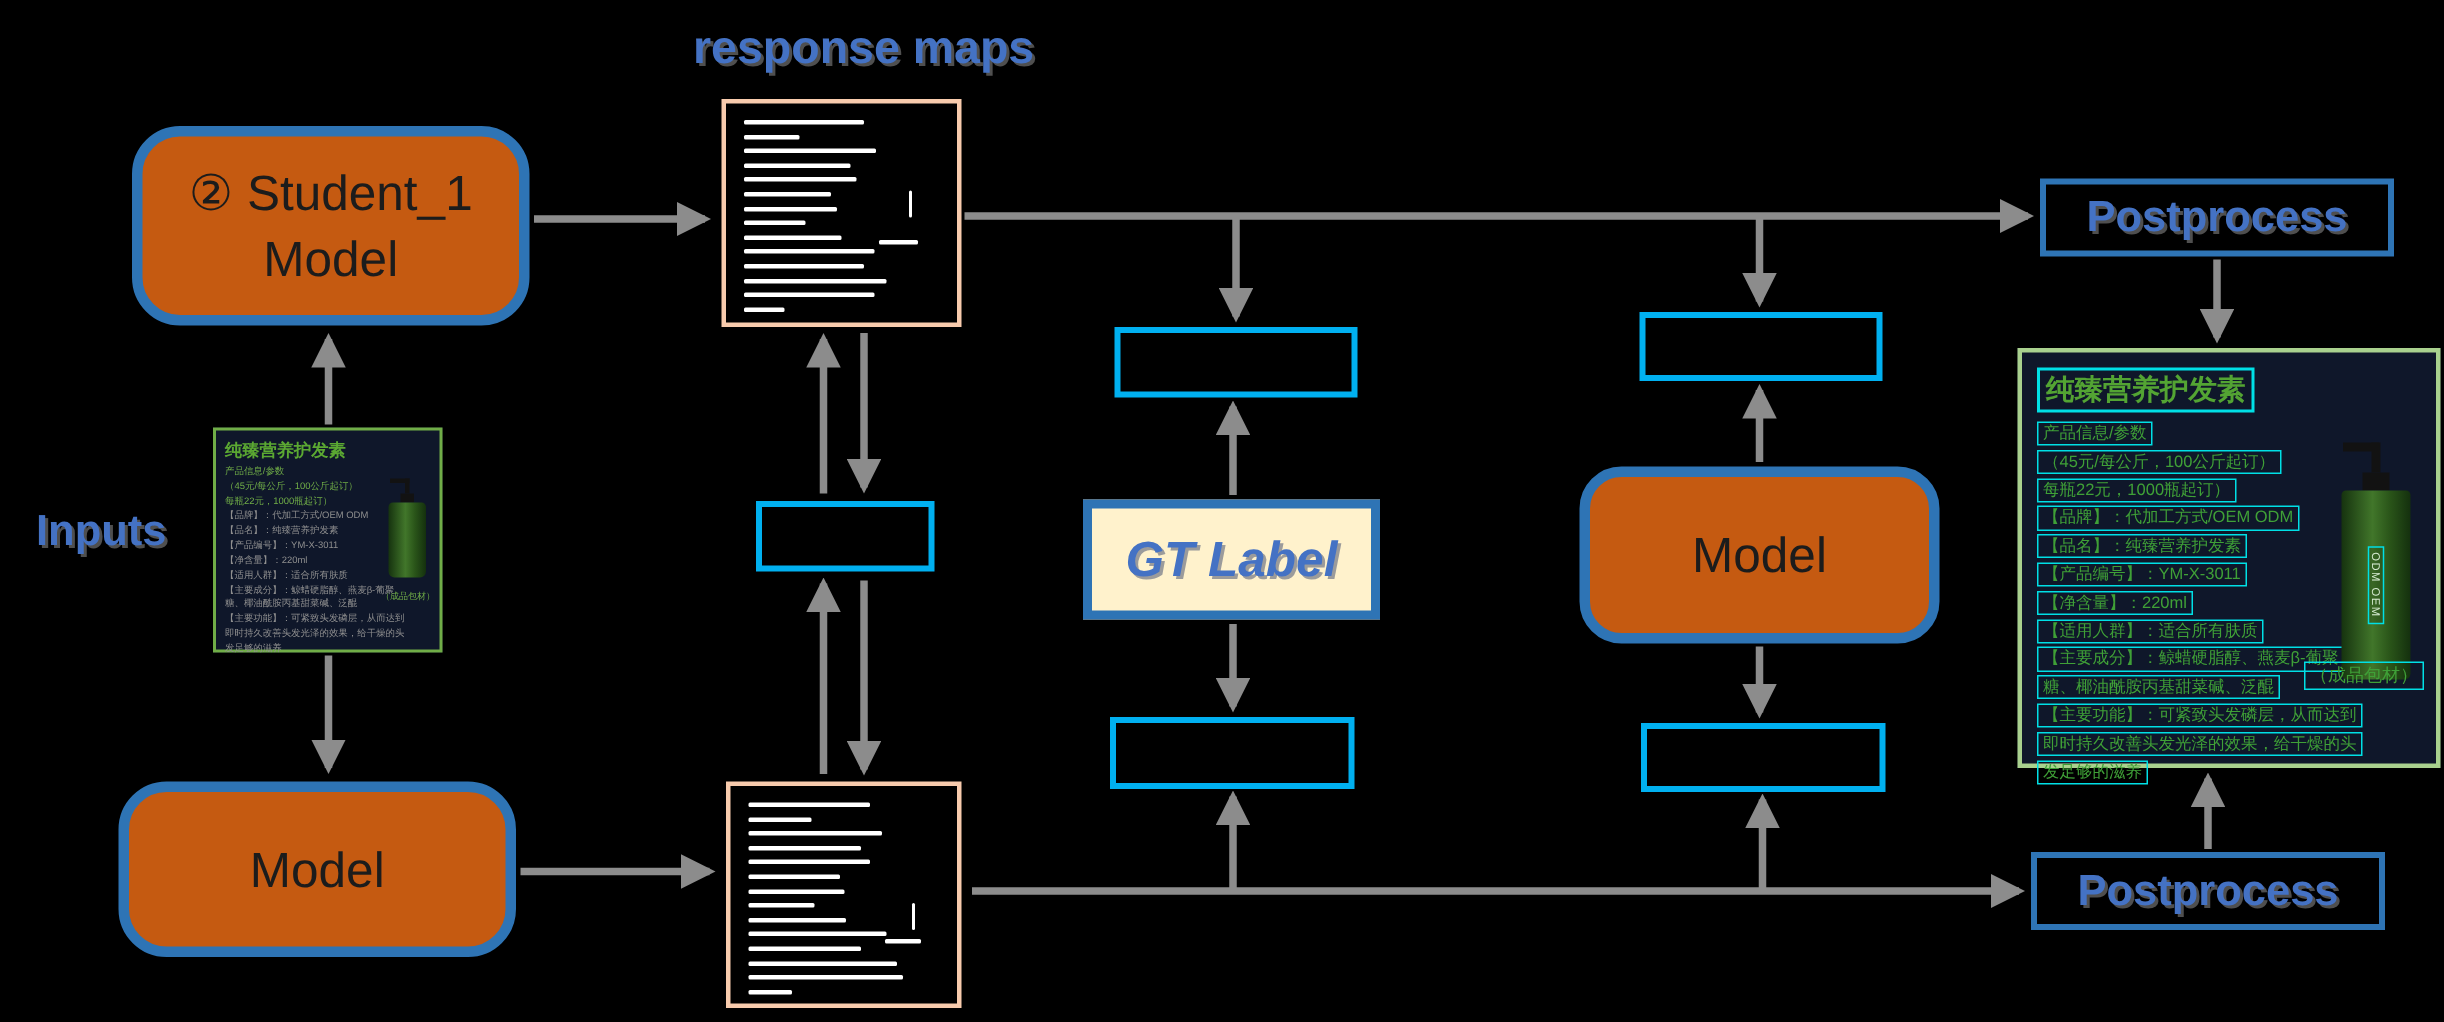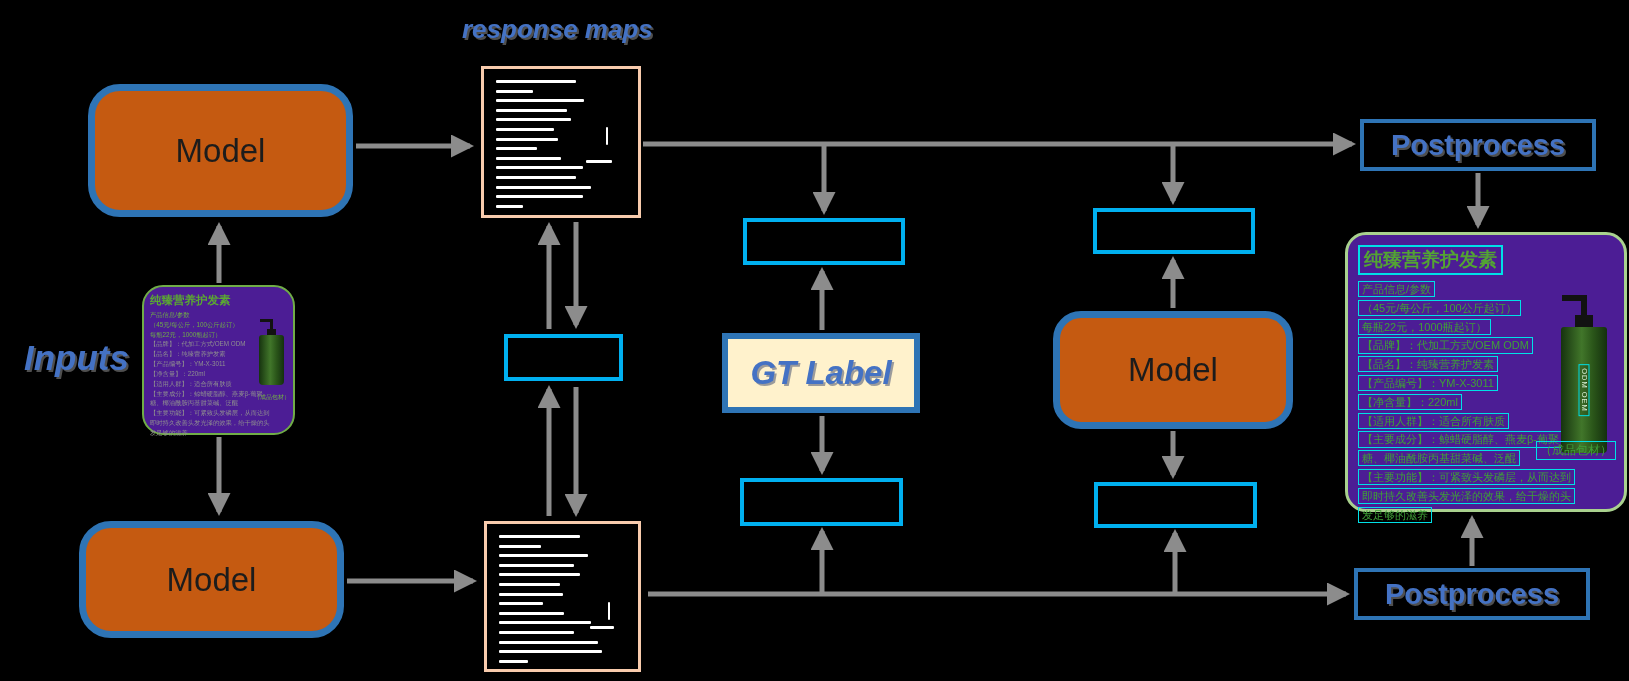--- a/index.html
+++ b/index.html
@@ -19,31 +19,31 @@
   
   .panel{position:absolute;border:4px solid #2E74B5;background:#000;display:flex;
          align-items:center;justify-content:center;box-sizing:border-box;}
   .blue-word{color:#4472C4;font-weight:bold;text-shadow:2px 2px 0 #4f4f4f;}
   #gt-label{background:#FFF2CC;border-width:6px;font-style:italic;}
   #gt-label .blue-word{font-size:33px;text-shadow:2px 2px 0 #9b9b9b;}
   #postprocess-top .blue-word,#postprocess-bottom .blue-word{font-size:29px;}
 
   
   .float-label{position:absolute;white-space:nowrap;}
-  #label-response-maps{font-size:26px;font-style:italic;}
-  #label-inputs{font-size:35px;font-style:italic;}
+  #label-response-maps{font-size:31px;}
+  #label-inputs{font-size:29px;}
 
   
   .response-map{position:absolute;background:#000;border:3px solid #F8CBAD;box-sizing:border-box;
                 padding:11px 0 0 12px;overflow:hidden;}
   .map-line{height:3px;background:#fff;margin-bottom:6.6px;border-radius:1px;}
   .map-mark{position:absolute;background:#fff;border-radius:1px;}
 
   
-  .card{position:absolute;background:#4c1d95;box-sizing:border-box;border-radius:21px;}
+  .card{position:absolute;background:#0f172a;box-sizing:border-box;}
   #input-card{border:2px solid #70AD47;padding:6px 6px;}
   #input-card .card-title{color:#5BA832;font-weight:bold;font-size:11.5px;margin:0 0 2px 0;}
   .c1-line{display:block;font-size:6.3px;line-height:1.56;white-space:nowrap;}
   .c1-green{color:#70AD47;}
   .c1-gray{color:#8f8f8f;}
   #input-card .pkg-note{position:absolute;right:3px;top:106px;font-size:6px;color:#70AD47;}
 
   #output-card{border:3px solid #A9D18E;padding:8px 10px;}
   #output-card .card-title{display:table;color:#53A433;font-weight:bold;font-size:19px;
                            border:2px solid #00E0E6;padding:0 4px;margin:2px 0 6px 0;white-space:nowrap;}
@@ -110,20 +110,21 @@
 
       <line x1="1478" y1="173" x2="1478" y2="225" marker-end="url(#ah)"></line>
       <line x1="1472" y1="566" x2="1472" y2="519" marker-end="url(#ah)"></line>
     </g>
   </svg>
 
   <div id="label-response-maps" class="float-label blue-word" style="left:462px;top:14px;">response maps</div>
   <div id="label-inputs" class="float-label blue-word" style="left:24px;top:338px;">Inputs</div>
 
   <div id="student1" class="model-box" style="left:88px;top:84px;width:265px;height:133px;">
+    <span>② Student_1</span>
     <span>Model</span>
   </div>
   <div id="student2" class="model-box" style="left:79px;top:521px;width:265px;height:117px;">
     <span>Model</span>
   </div>
   <div id="teacher" class="model-box" style="left:1053px;top:311px;width:240px;height:118px;border-radius:28px;">
     <span>Model</span>
   </div>
 
   <div id="rm1" class="response-map" style="left:481px;top:66px;width:160px;height:152px;">

